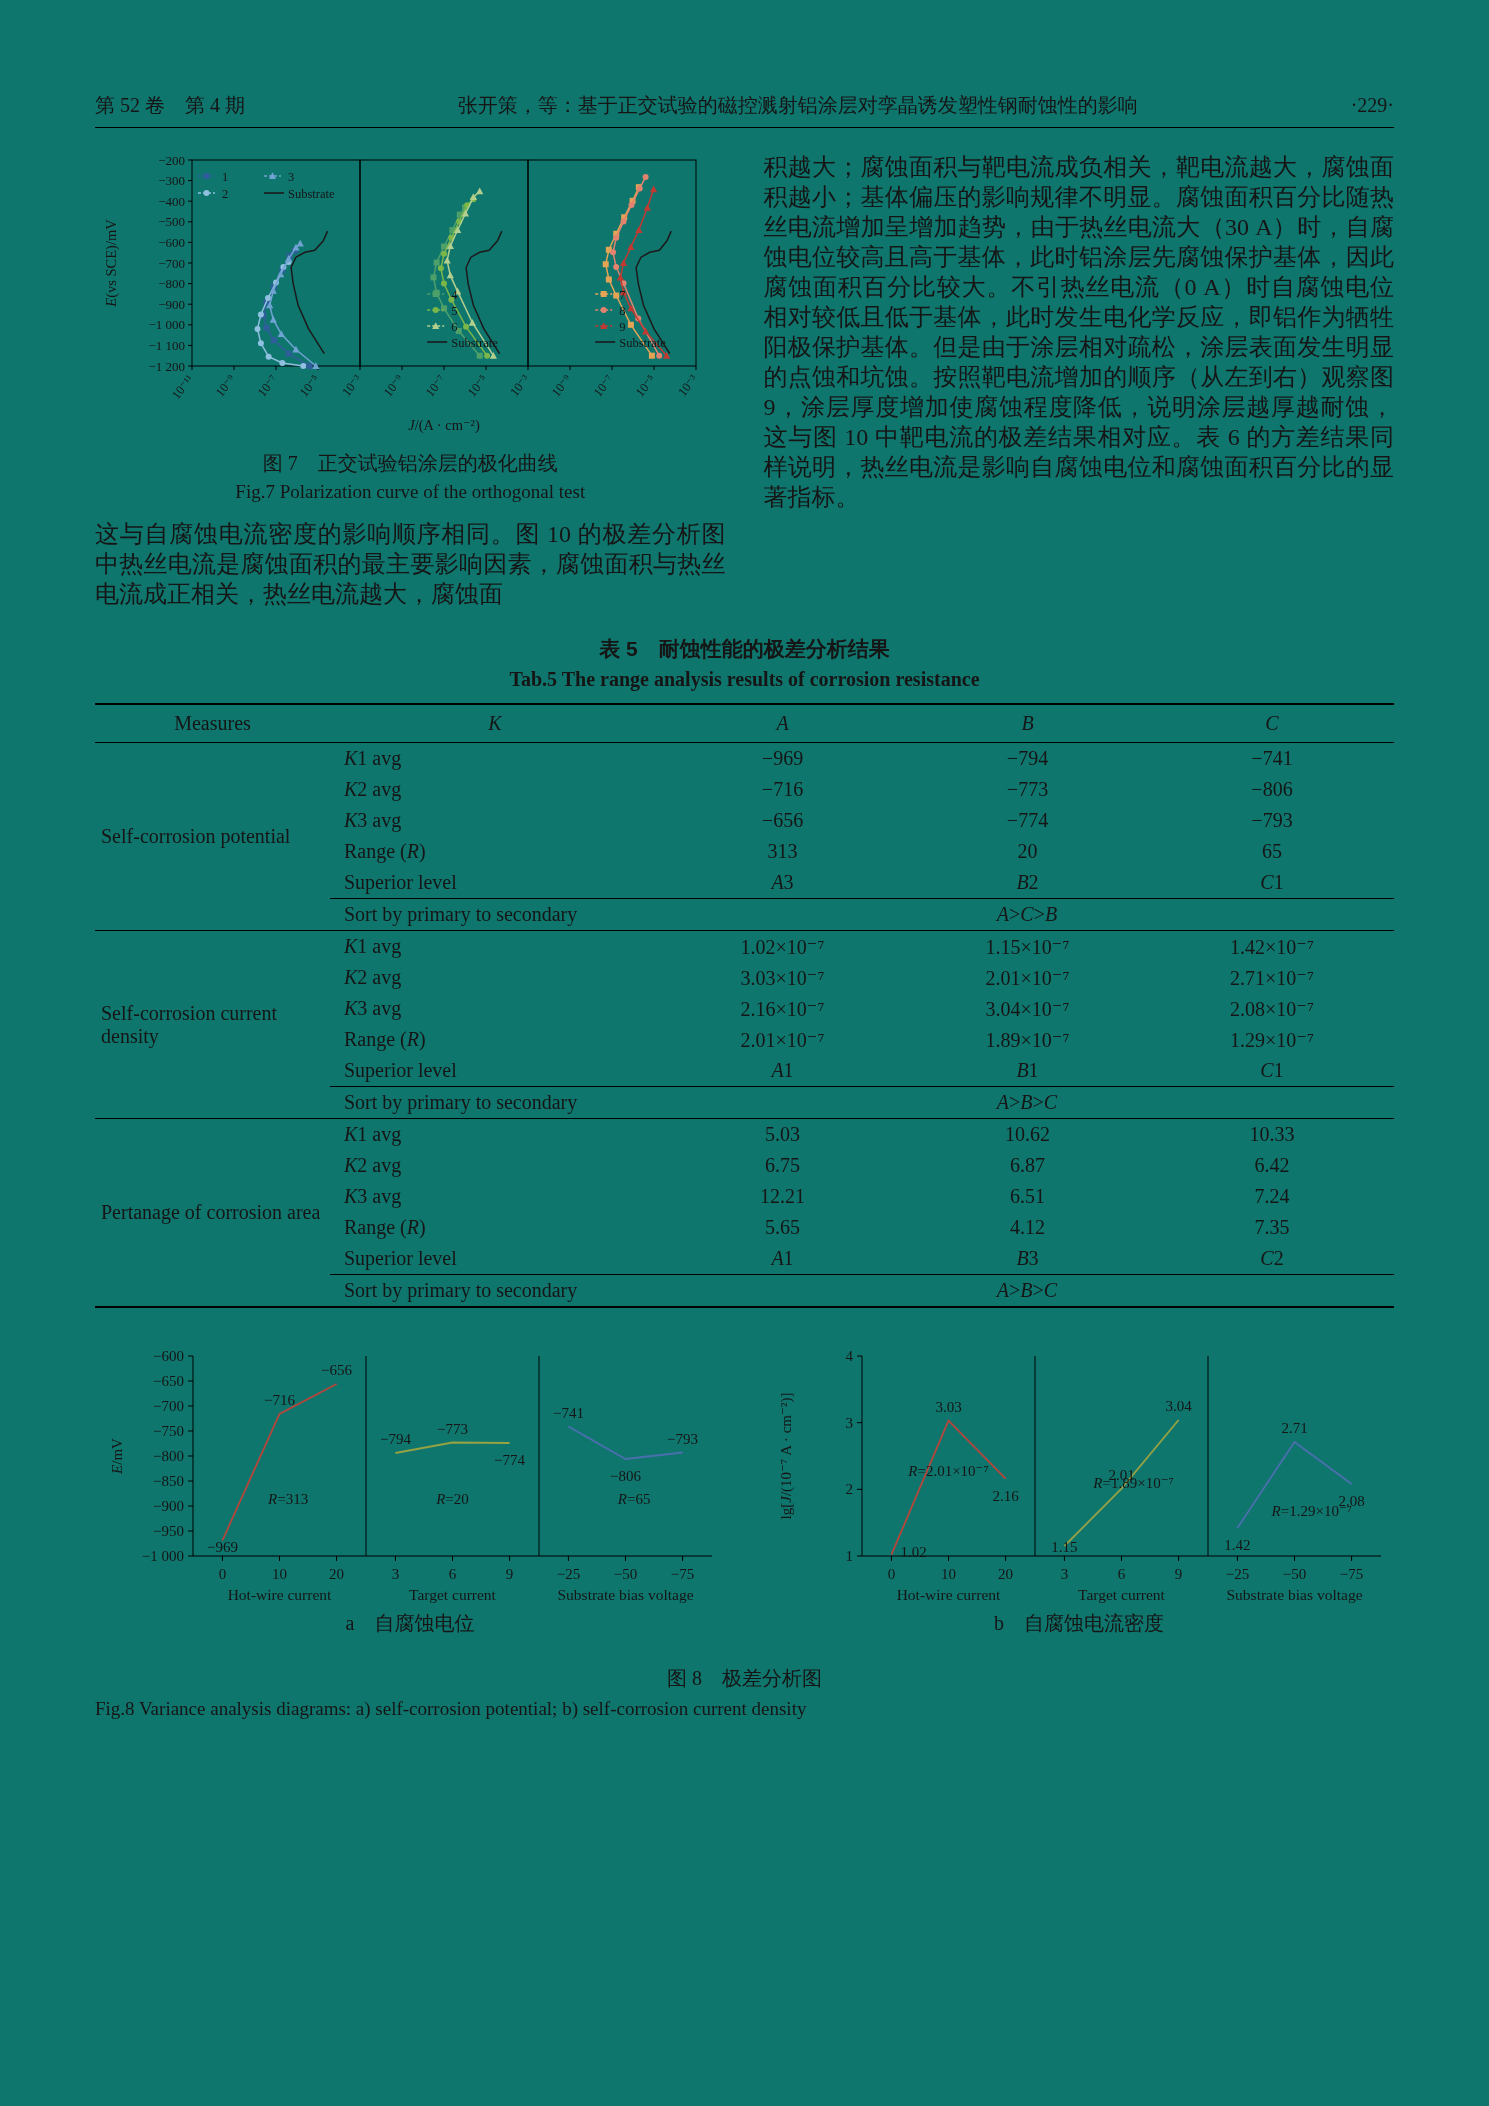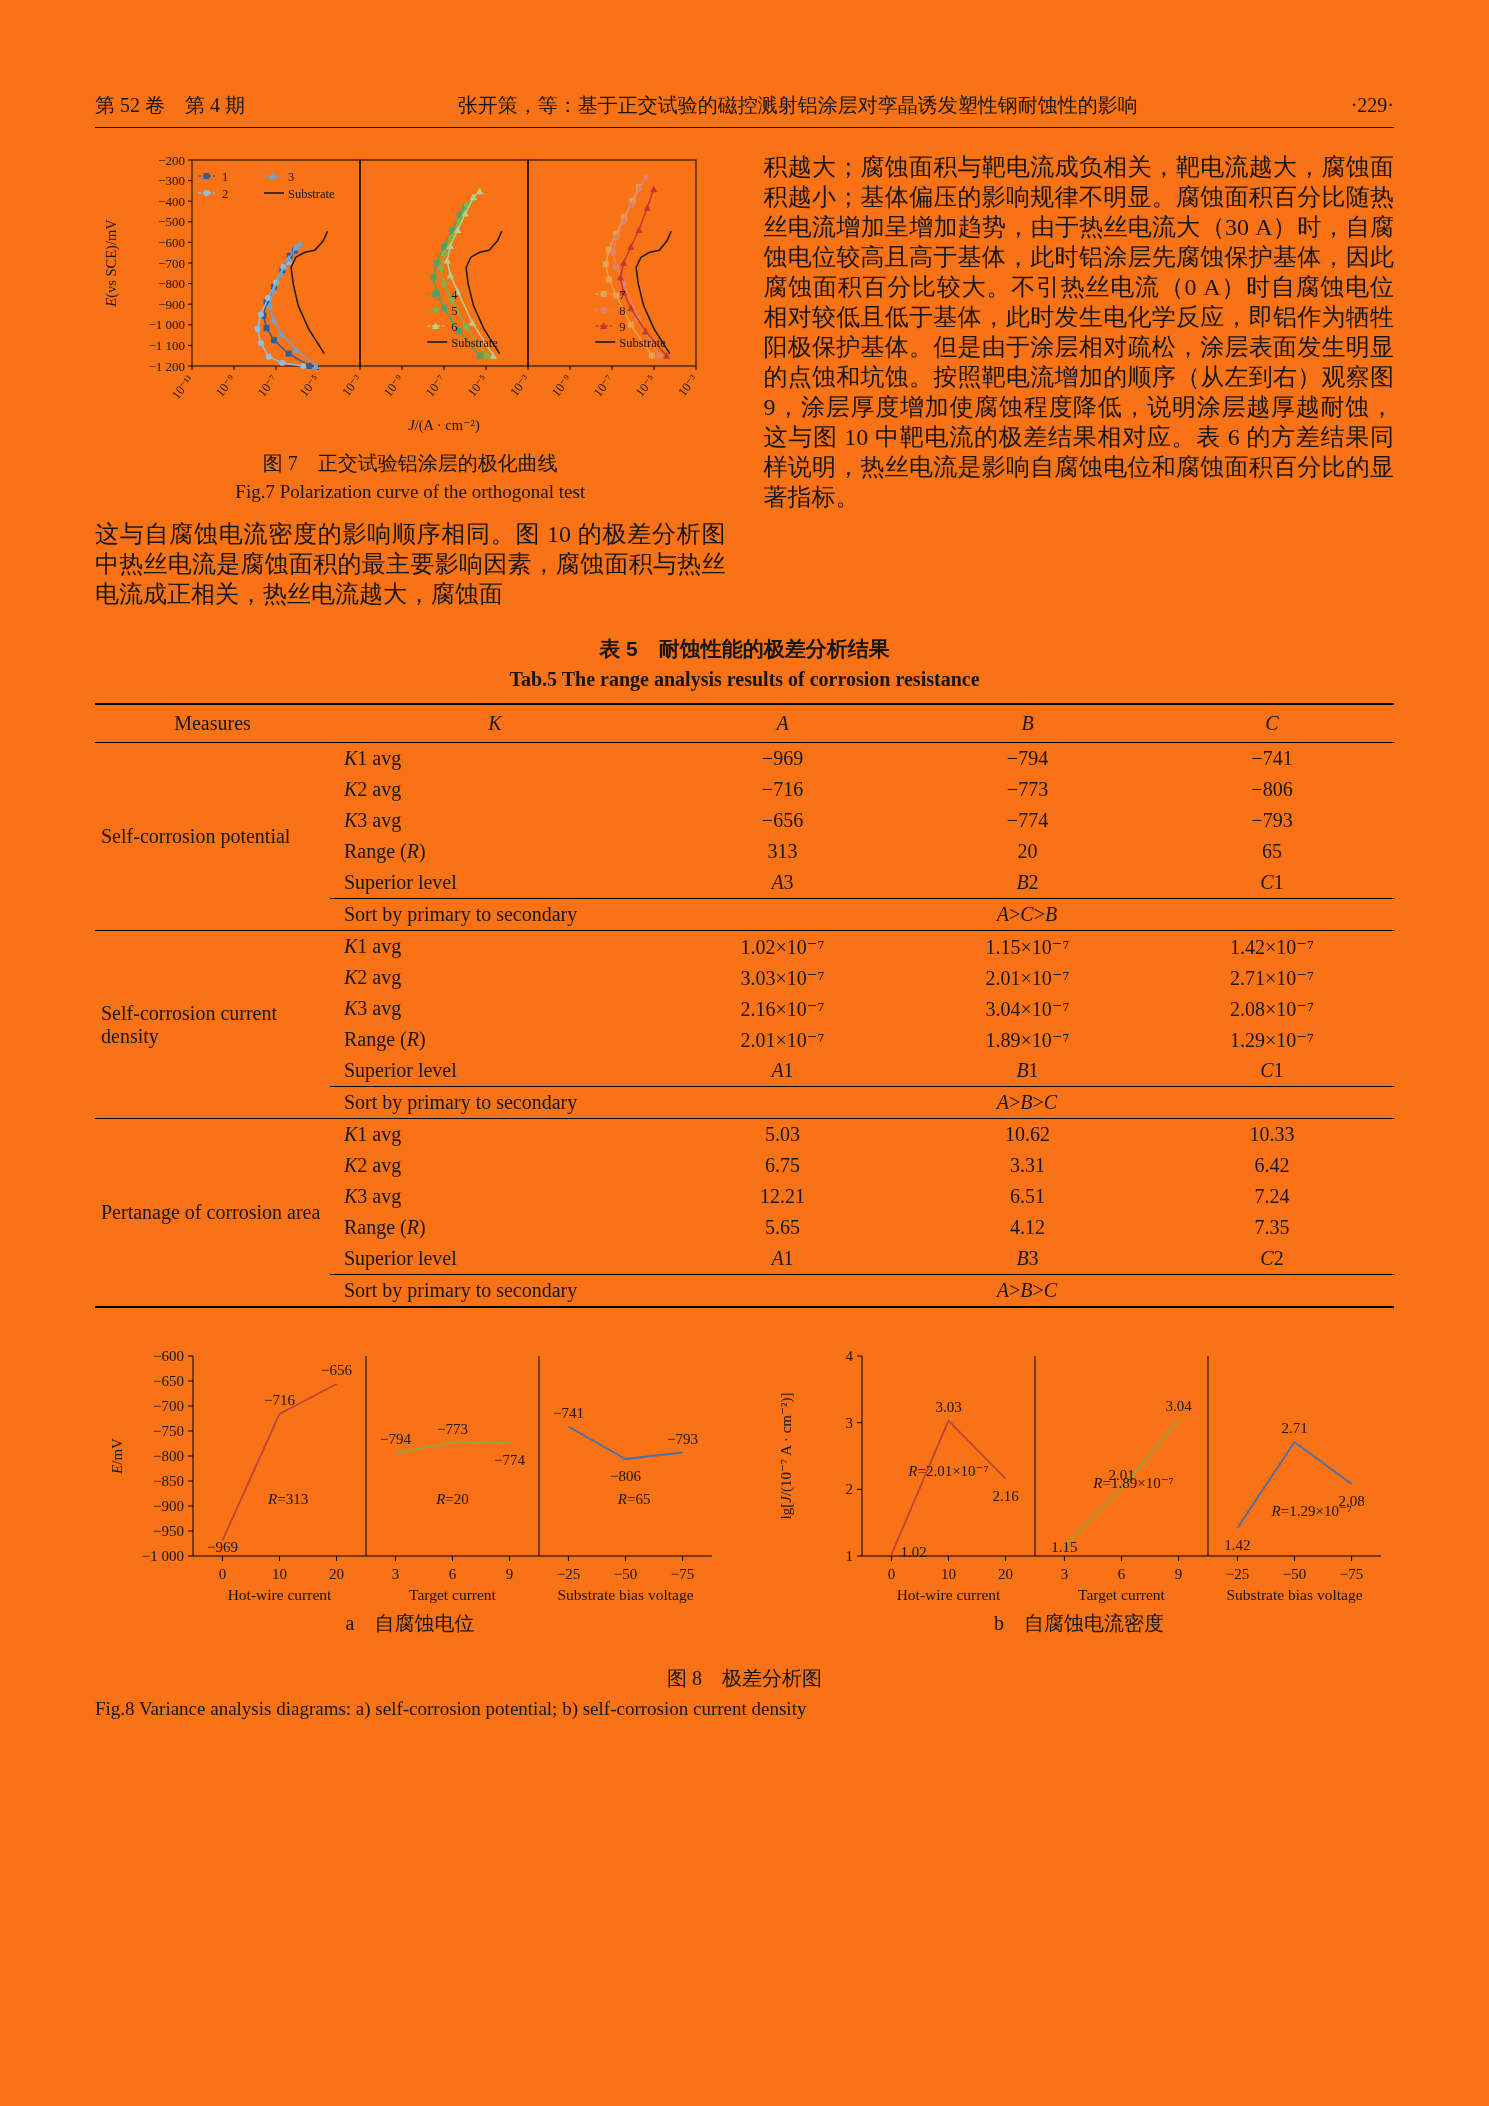--- a/index.html
+++ b/index.html
@@ -1,16 +1,16 @@
 <!DOCTYPE html>
 <html><head>
 <meta charset="utf-8">
 <style>
   html,body{margin:0;padding:0;background:#e8e8e8;}
-  .page{width:1489px;min-height:2106px;box-sizing:border-box;margin:0 auto;background:#f97316;
+  .page{width:1489px;min-height:2106px;box-sizing:border-box;margin:0 auto;background:#0f766e;
         padding:92px 95px 60px 95px;font-family:"Liberation Serif","DejaVu Serif",serif;color:#151515;}
   
   .hdr{display:flex;justify-content:space-between;align-items:baseline;font-size:20px;}
   .hdr .run-title{flex:1;text-align:center;}
   .head-rule{border-top:1.6px solid #000;margin-top:8px;}
   
   .two-col{display:flex;gap:38px;margin-top:24px;}
   .col{width:631px;}
   p.body-text{font-size:24px;line-height:30px;text-align:justify;margin:0;}
   .col-left p.body-text{margin-top:16px;}
@@ -363,21 +363,21 @@
           <tr>
             <td rowspan="6" class="measure">Pertanage of corrosion area</td>
             <td class="kcol"><i>K</i>1 avg</td>
             <td class="val">5.03</td>
             <td class="val">10.62</td>
             <td class="val">10.33</td>
           </tr>
           <tr>
             <td class="kcol"><i>K</i>2 avg</td>
             <td class="val">6.75</td>
-            <td class="val">3.31</td>
+            <td class="val">6.87</td>
             <td class="val">6.42</td>
           </tr>
           <tr>
             <td class="kcol"><i>K</i>3 avg</td>
             <td class="val">12.21</td>
             <td class="val">6.51</td>
             <td class="val">7.24</td>
           </tr>
           <tr>
             <td class="kcol">Range (<i>R</i>)</td>

